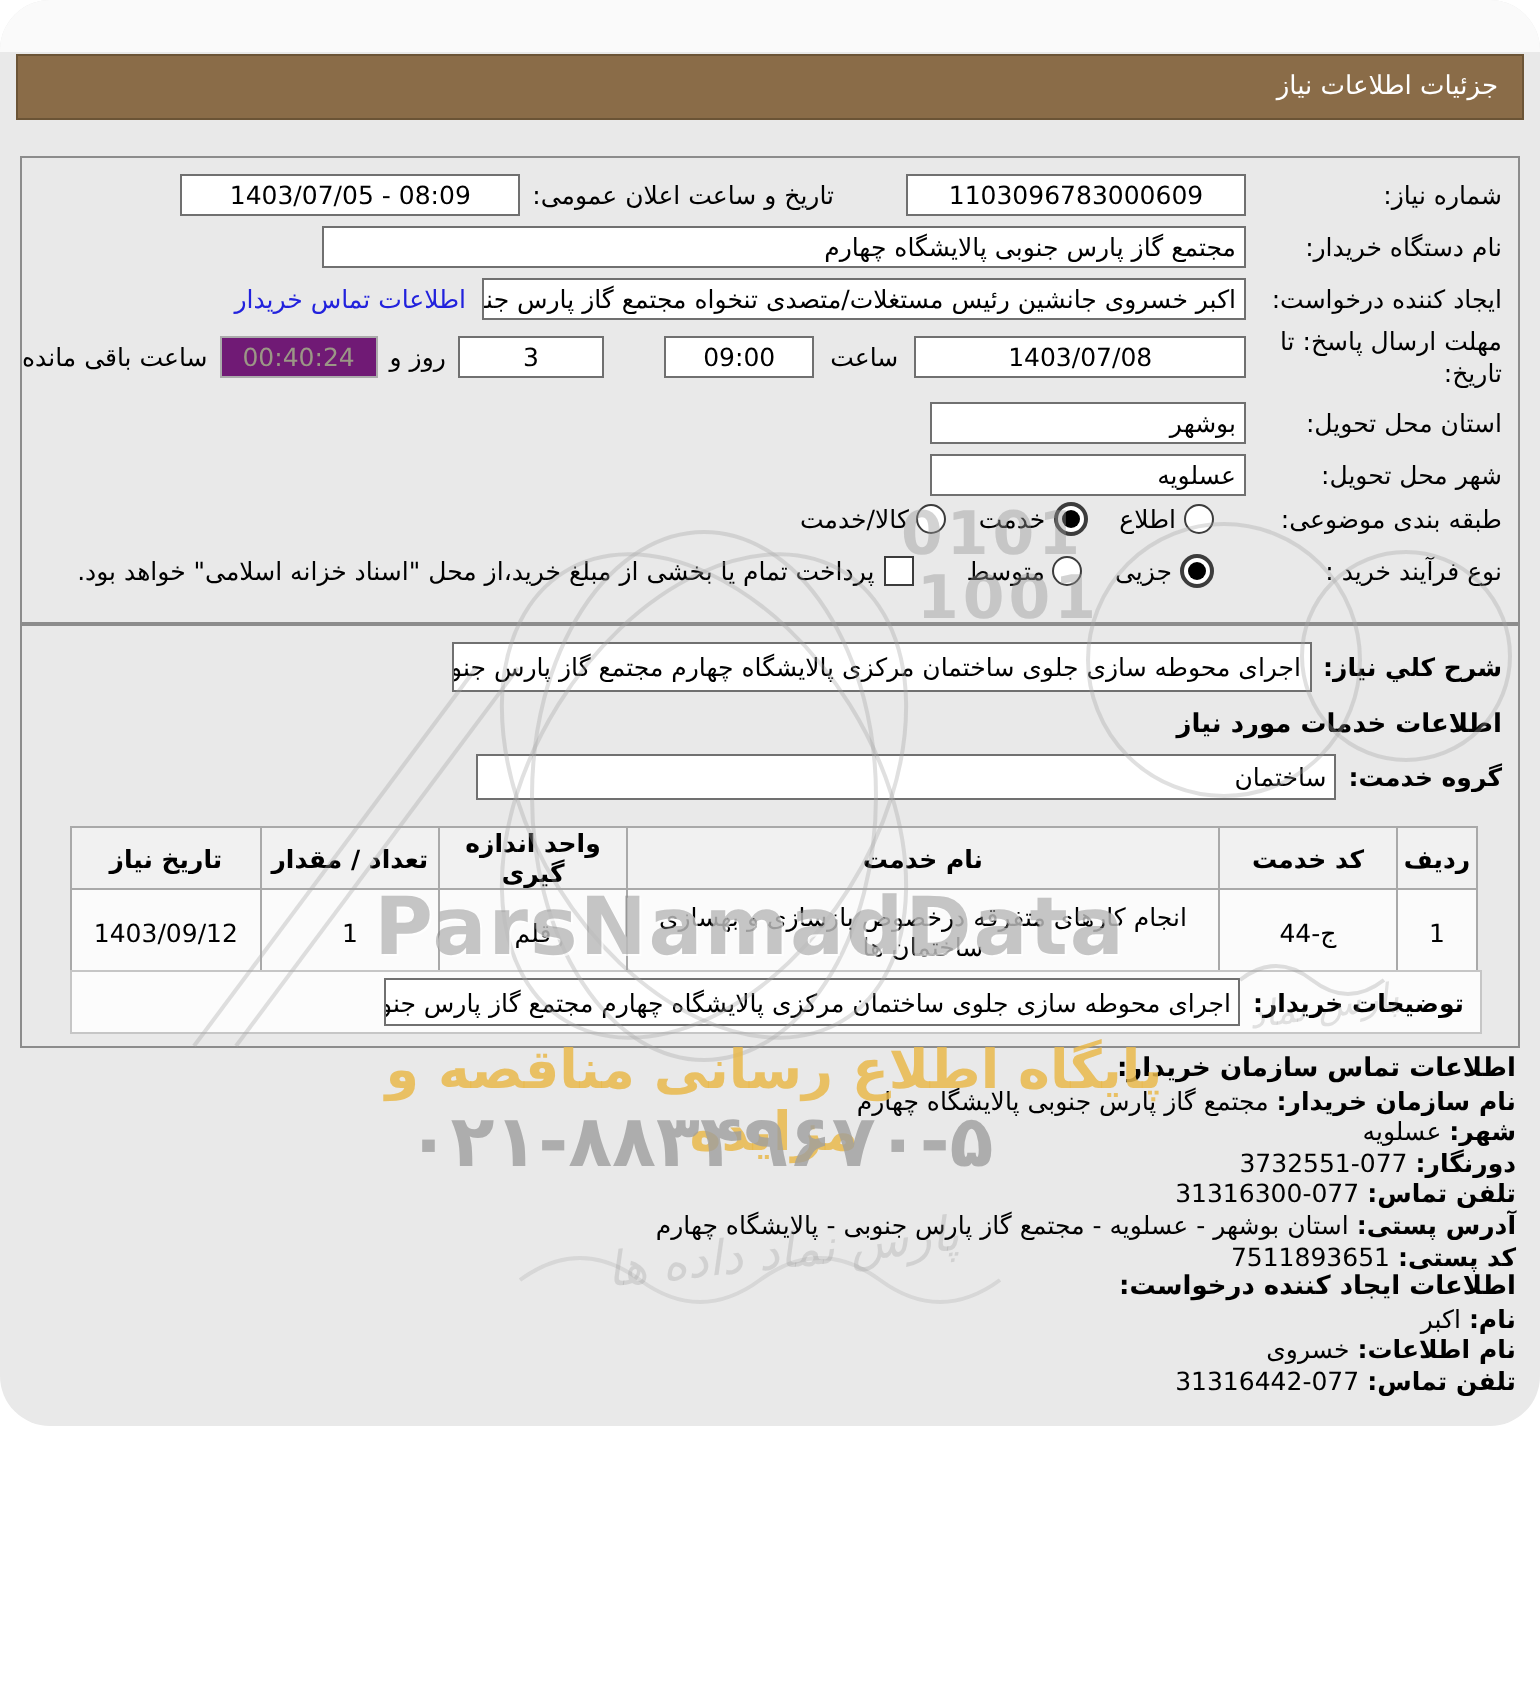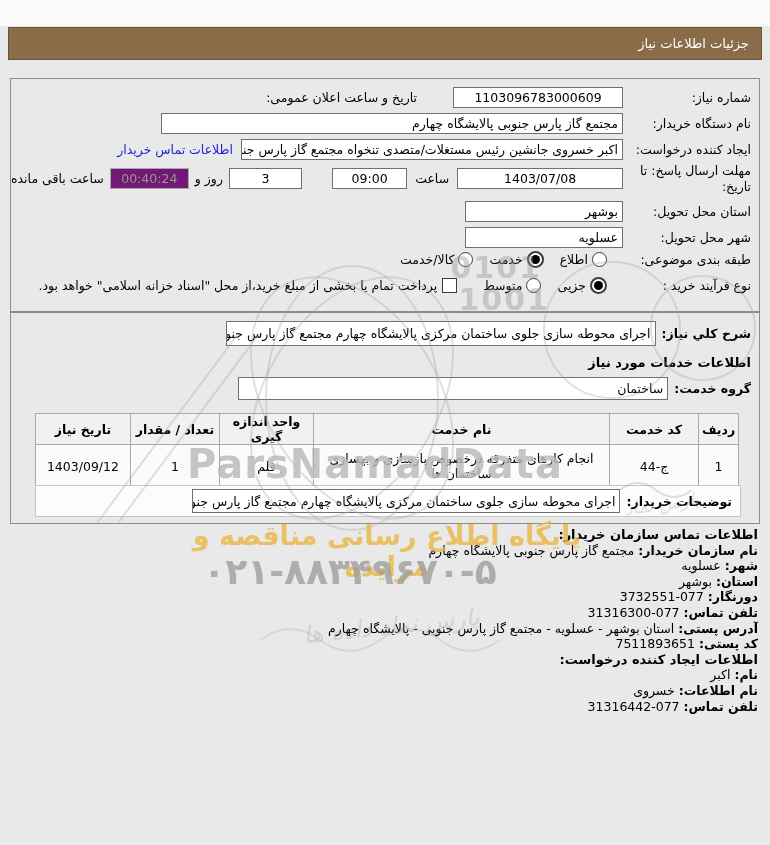--- a/index.html
+++ b/index.html
@@ -1,17 +1,17 @@
 <!DOCTYPE html>
 <html lang="fa" dir="rtl"><head>
 <meta charset="utf-8">
 <style>
   html,body{margin:0;padding:0;background:#ffffff;}
-  .page{position:relative;width:770px;height:845px;background:#e9e9e9;overflow:hidden;
-        font-family:"DejaVu Sans",sans-serif;font-size:12.5px;color:#000;direction:rtl;}
+  .page{position:relative;width:770px;height:713px;background:#e9e9e9;overflow:hidden;
+        font-family:"DejaVu Sans",sans-serif;font-size:12.5px;color:#000;direction:rtl;border-radius:25px;}
   .top-strip{position:absolute;top:0;left:0;width:770px;height:26px;background:#fafafa;}
   .title-bar{position:absolute;top:27px;right:8px;left:8px;height:31px;background:#8a6c48;
              border:1px solid #6b5436;color:#fff;display:flex;align-items:center;
              padding-right:12px;font-size:13px;}
   .fbox{position:absolute;right:10px;left:10px;border:1px solid #8c8c8c;}
   .box1{top:78px;height:232px;}
   .box2{top:312px;height:210px;}
   .row{position:absolute;right:0;left:0;display:flex;align-items:center;padding-right:8px;}
   .lab{min-width:128px;text-align:right;white-space:nowrap;}
   .lab2{min-width:128px;text-align:right;line-height:1.25;}
@@ -62,20 +62,23 @@
   </div>
 
   <div class="fbox box1">
 
     <div class="row" style="top:8px;">
       <span class="lab">شماره نیاز:</span>
       <span class="vbox center" style="width:160px;">
         <span class="ltr">1103096783000609</span>
       </span>
       <span class="lab" style="min-width:0;margin-right:36px;">تاریخ و ساعت اعلان عمومی:</span>
+      <span class="vbox center" style="width:160px;margin-right:6px;">
+        <span class="ltr">1403/07/05 - 08:09</span>
+      </span>
     </div>
 
     <div class="row" style="top:34px;">
       <span class="lab">نام دستگاه خریدار:</span>
       <span class="vbox" style="width:452px;">
         <span>مجتمع گاز پارس جنوبی  پالایشگاه چهارم</span>
       </span>
     </div>
 
     <div class="row" style="top:60px;">
@@ -211,21 +214,20 @@
       <span class="vbox" style="width:418px;height:22px;">
         <span>اجرای محوطه سازی جلوی ساختمان مرکزی پالایشگاه چهارم مجتمع گاز پارس جنوبی(طبق شرح پیوست)</span>
       </span>
     </div>
   </div>
 
   <div class="contact">
     <div class="cline heading">اطلاعات تماس سازمان خریدار:</div>
     <div class="cline"><span class="cl">نام سازمان خریدار:</span><span>مجتمع گاز پارس جنوبی پالایشگاه چهارم</span></div>
     <div class="cline"><span class="cl">شهر:</span><span>عسلویه</span></div>
-    <div class="cline"><span class="cl">استان:</span><span>بوشهر</span></div>
     <div class="cline"><span class="cl">دورنگار:</span><span class="ltr">3732551-077</span></div>
     <div class="cline"><span class="cl">تلفن تماس:</span><span class="ltr">31316300-077</span></div>
     <div class="cline"><span class="cl">آدرس پستی:</span><span>استان بوشهر - عسلویه - مجتمع گاز پارس جنوبی - پالایشگاه چهارم</span></div>
     <div class="cline"><span class="cl">کد پستی:</span><span class="ltr">7511893651</span></div>
     <div class="cline heading">اطلاعات ایجاد کننده درخواست:</div>
     <div class="cline"><span class="cl">نام:</span><span>اکبر</span></div>
     <div class="cline"><span class="cl">نام اطلاعات:</span><span>خسروی</span></div>
     <div class="cline"><span class="cl">تلفن تماس:</span><span class="ltr">31316442-077</span></div>
   </div>
 

